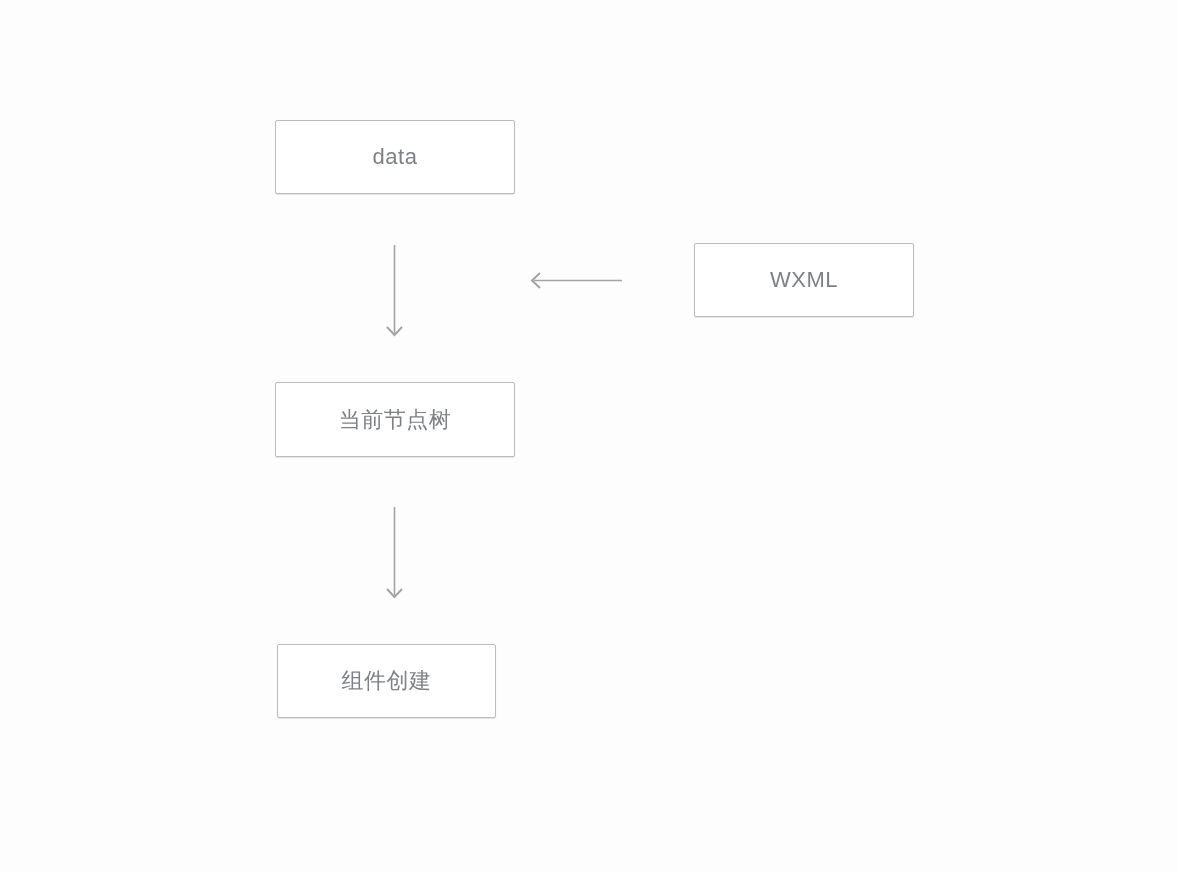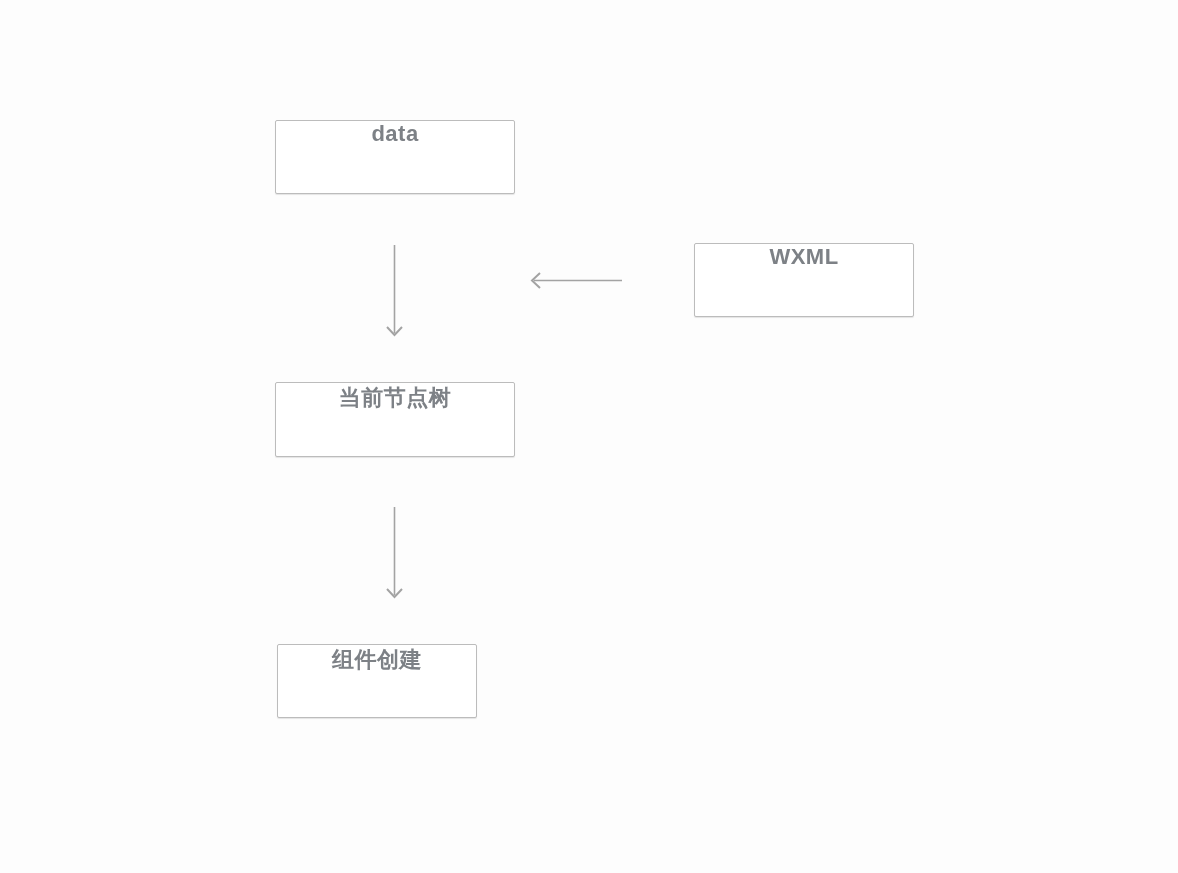--- a/index.html
+++ b/index.html
@@ -23,32 +23,32 @@
     position: absolute;
     inset: 0;
   }
   .node {
     position: absolute;
     background: var(--box-fill);
     border: 1px solid var(--box-border);
     border-radius: 2px;
     box-shadow: 0 1px 1px rgba(0,0,0,0.10);
     display: flex;
-    align-items: flex-start;
+    align-items: center;
     justify-content: center;
     color: var(--label-text);
     font-size: 22px;
-    font-weight: 700;
+    font-weight: 400;
     letter-spacing: 0.5px;
     user-select: none;
   }
   #node-data   { left: 275px; top: 120px; width: 240px; height: 74px; }
   #node-wxml   { left: 694px; top: 243px; width: 220px; height: 74px; }
   #node-tree   { left: 275px; top: 382px; width: 240px; height: 75px; }
-  #node-create { left: 277px; top: 644px; width: 200px; height: 74px; }
+  #node-create { left: 277px; top: 644px; width: 219px; height: 74px; }
 
   svg.edges {
     position: absolute;
     inset: 0;
     width: 1178px;
     height: 873px;
     pointer-events: none;
   }
   .edge-shaft {
     stroke: var(--arrow);

